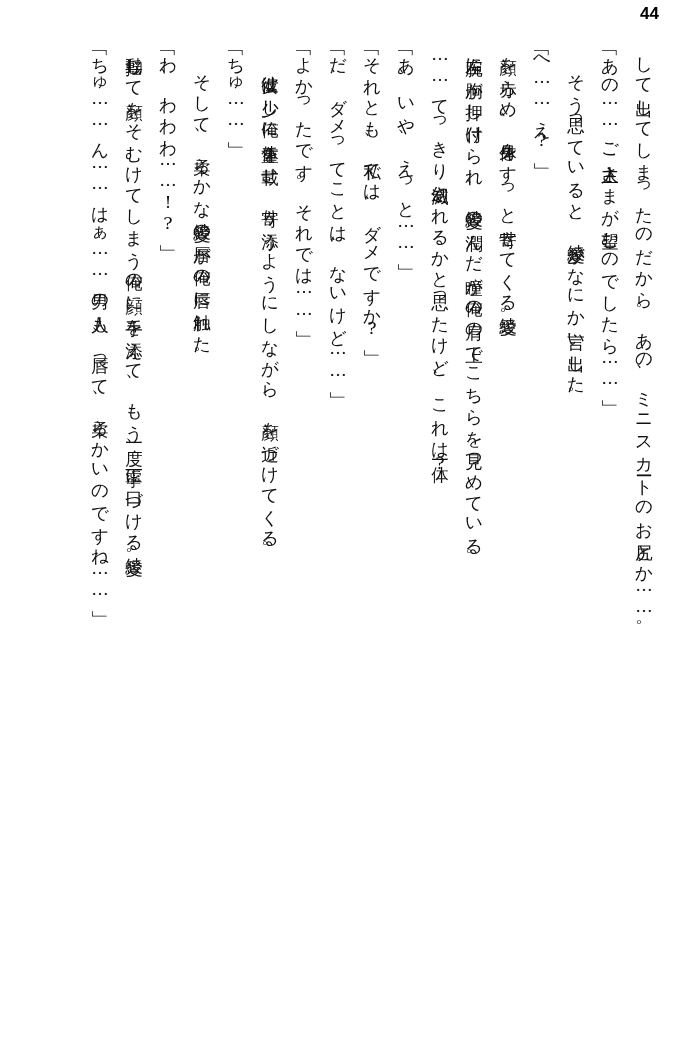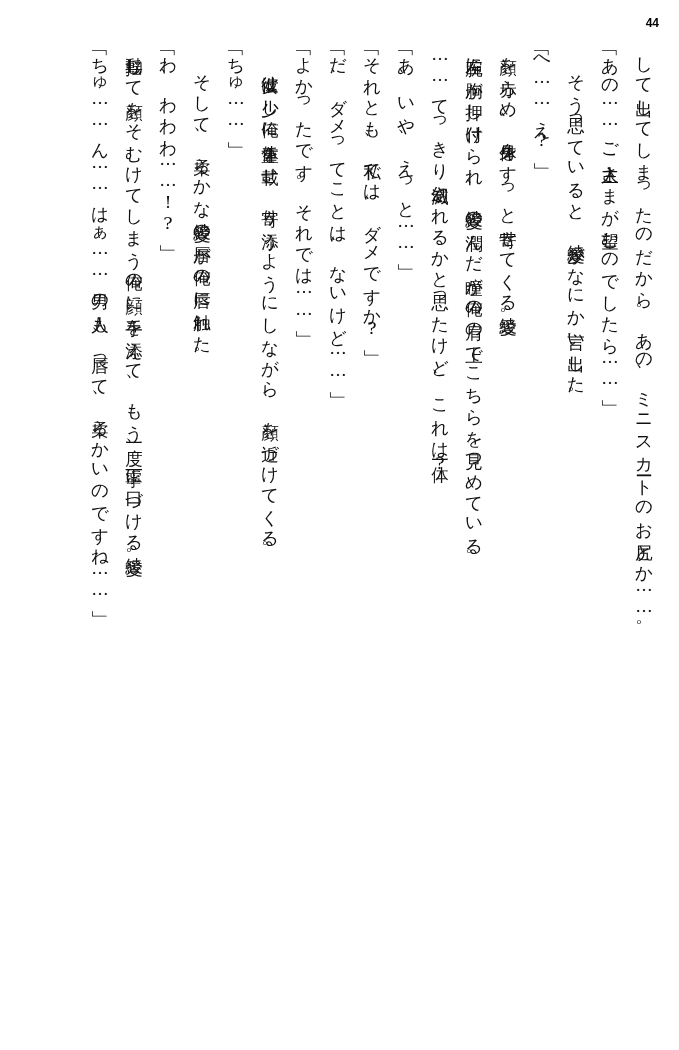--- a/index.html
+++ b/index.html
@@ -19,25 +19,24 @@
     width: 679px;
     height: 1050px;
     background: #ffffff;
     box-sizing: border-box;
   }
   .page-number {
     position: absolute;
     top: 4px;
     right: 20px;
     font-family: "Liberation Sans", sans-serif;
-    font-size: 12px;
+    font-size: 17px;
     font-weight: bold;
     letter-spacing: 0px;
     color: #000000;
-    margin-top: 12px;
   }
   .text-block {
     position: absolute;
     top: 44px;
     right: 18px;
     bottom: 40px;
     left: 22px;
     display: flex;
     flex-direction: row-reverse;
     align-items: flex-start;

